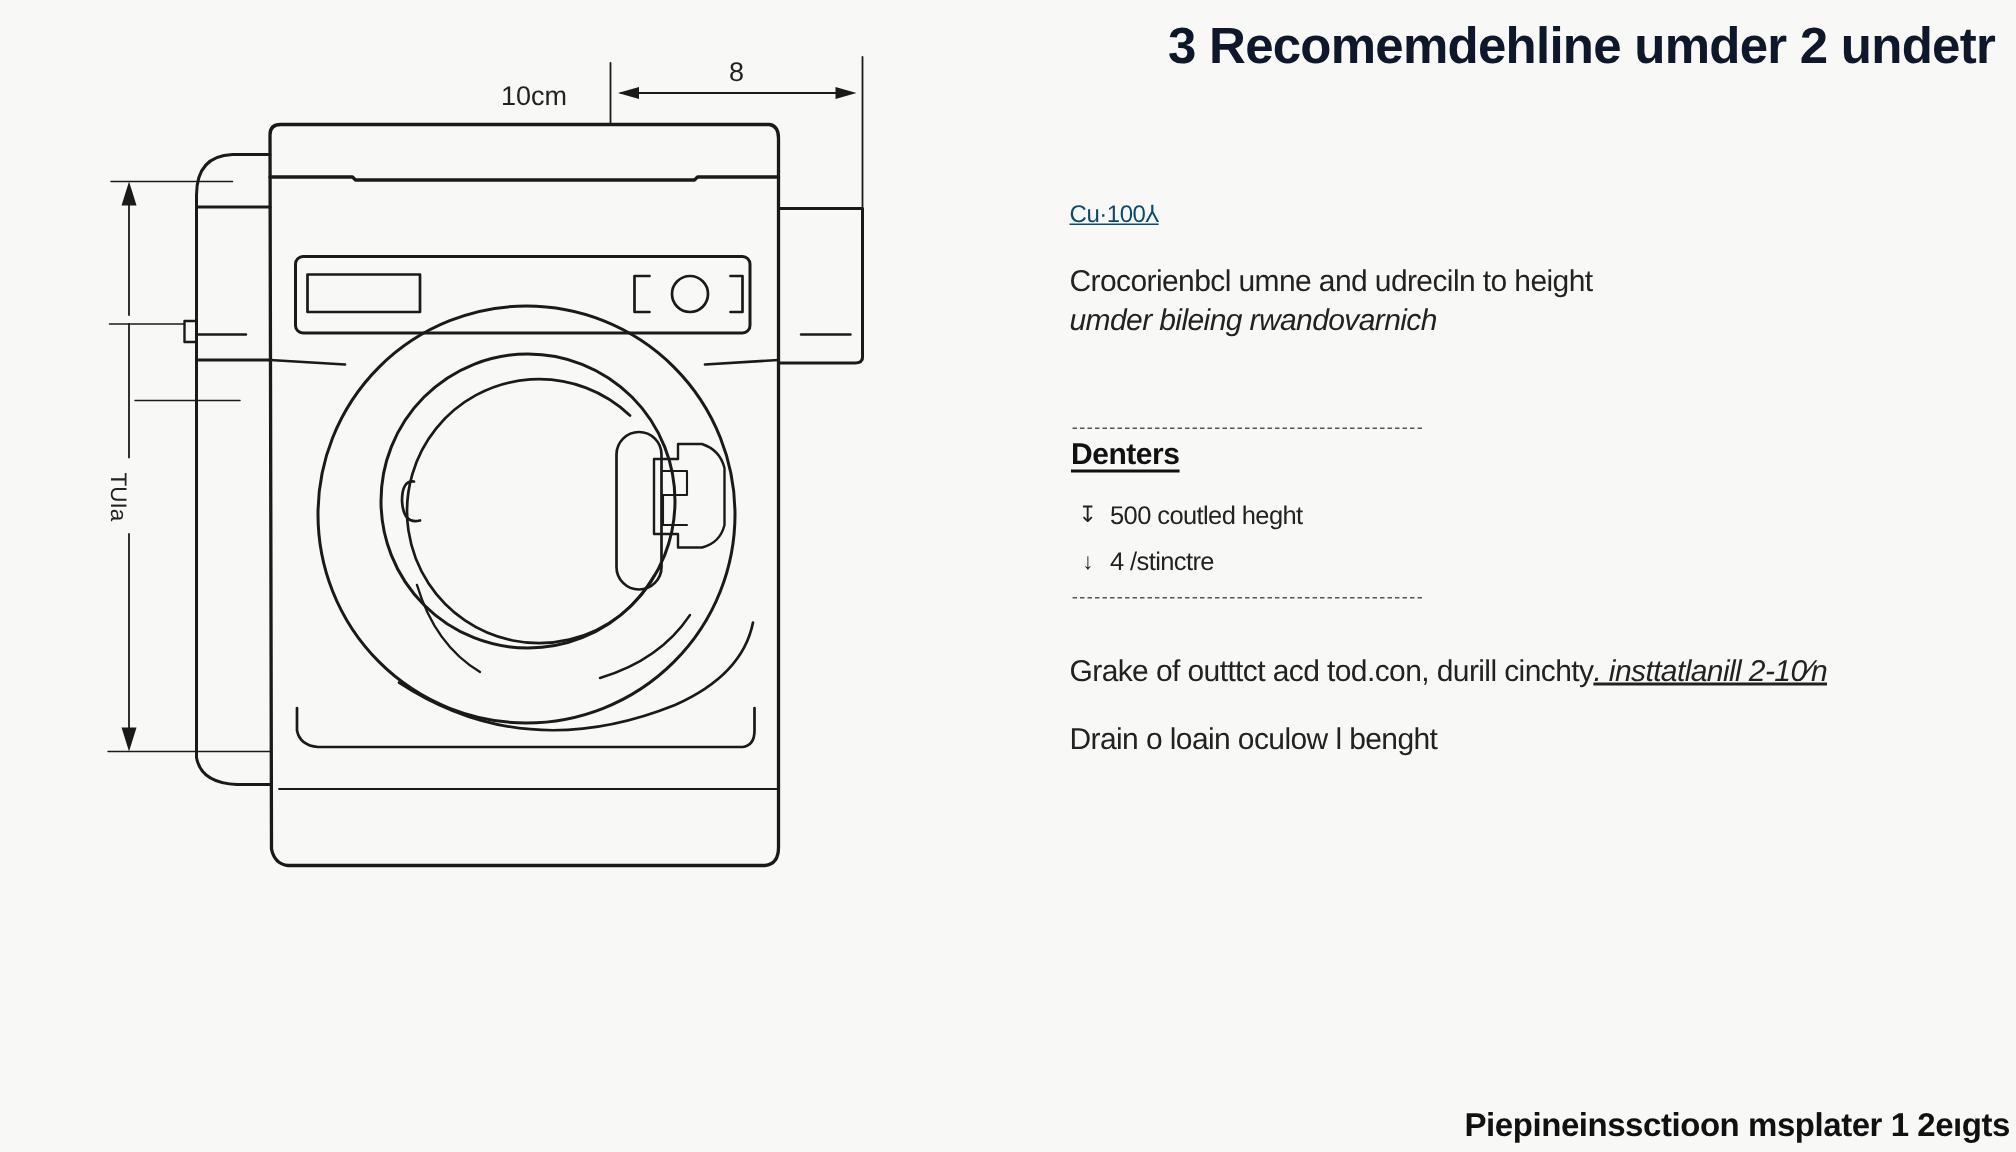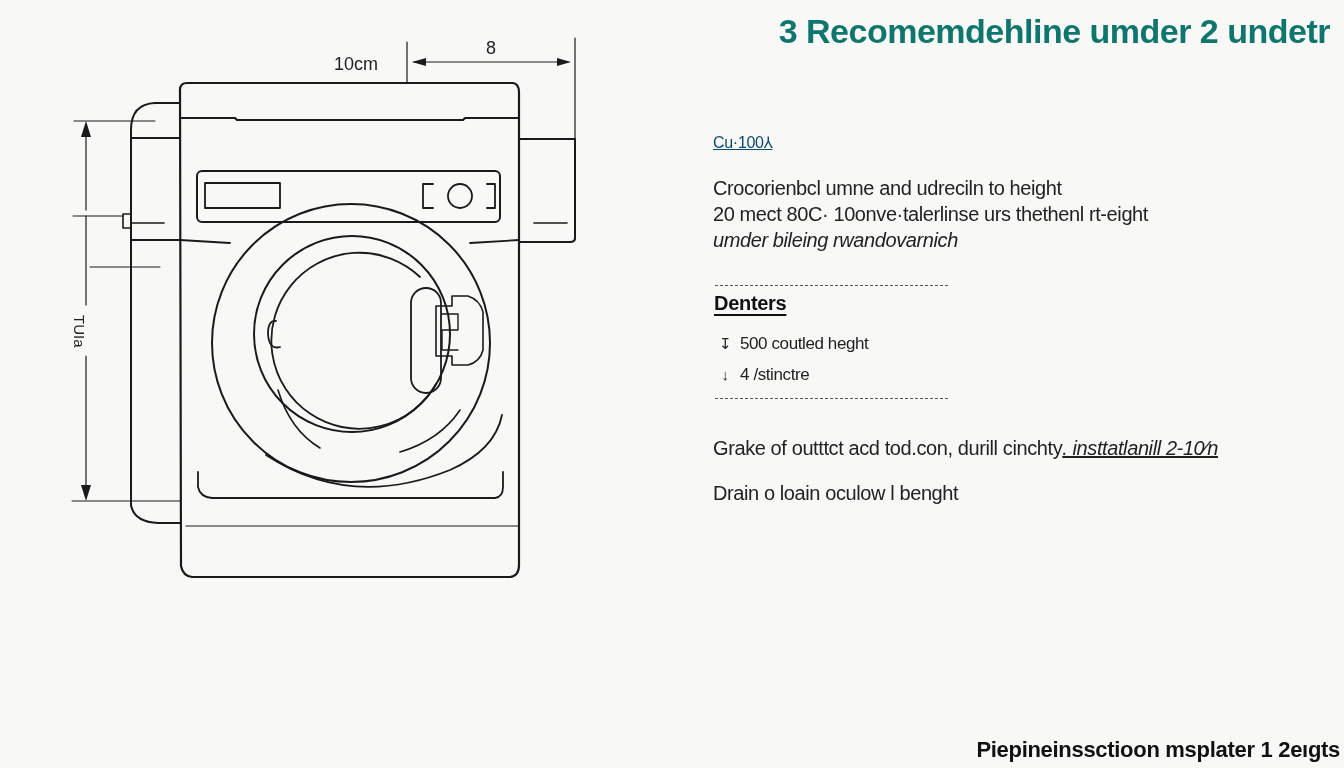--- a/index.html
+++ b/index.html
@@ -9,21 +9,21 @@
       font-family: "Liberation Sans", sans-serif;
       color: #1a1a1a;
     }
     .diagram { position: absolute; left: 0; top: 0; width: 600px; height: 600px; margin-left: 40px; }
     .diagram svg { width: 600px; height: 600px; display: block; }
     .dim-text { font-family: "Liberation Sans", sans-serif; fill: #222; }
 
     .title {
       position: absolute; right: 14px; top: 12px;
       font-size: 34px; font-weight: bold; letter-spacing: -0.5px;
-      color: #0f766e; white-space: nowrap;
+      color: #0f172a; white-space: nowrap;
     }
     .section-link {
       position: absolute; left: 713px; top: 131px;
       font-size: 16px; text-decoration: underline; color: #0c4a6e; letter-spacing: -0.3px;
     }
     .para {
       position: absolute; left: 713px; font-size: 20px; line-height: 26px;
       color: #222; letter-spacing: -0.4px; white-space: nowrap;
     }
     .para .ital { font-style: italic; }
@@ -126,21 +126,20 @@
     </g>
   </svg>
 </div>
 
 <div class="title">3 Recomemdehline umder 2 undetr</div>
 
 <a class="section-link">Cu·100⅄</a>
 
 <div class="para p1">
   <div>Crocorienbcl umne and udreciln to height</div>
-  <div>20 mect 80C· 10onve·talerlinse urs thethenl rt-eight</div>
   <div class="ital">umder bileing rwandovarnich</div>
 </div>
 
 <div class="rule rule1"></div>
 
 <div class="sub-heading">Denters</div>
 
 <ul class="list">
   <li>
     <span class="arrow">↧</span>

